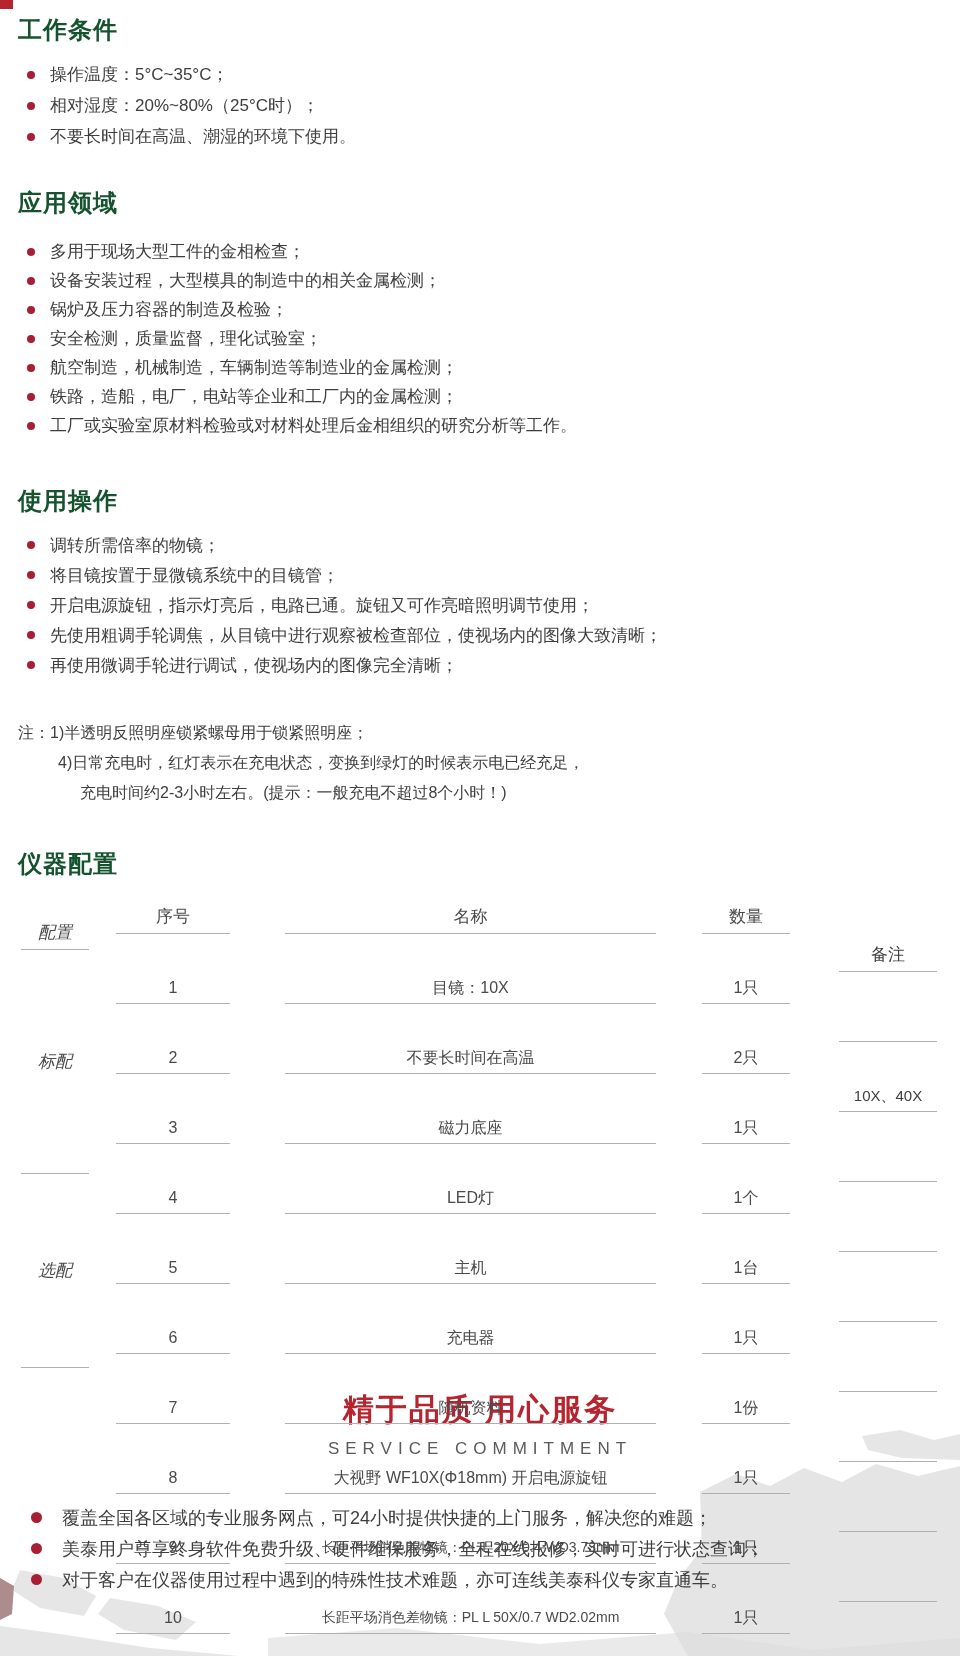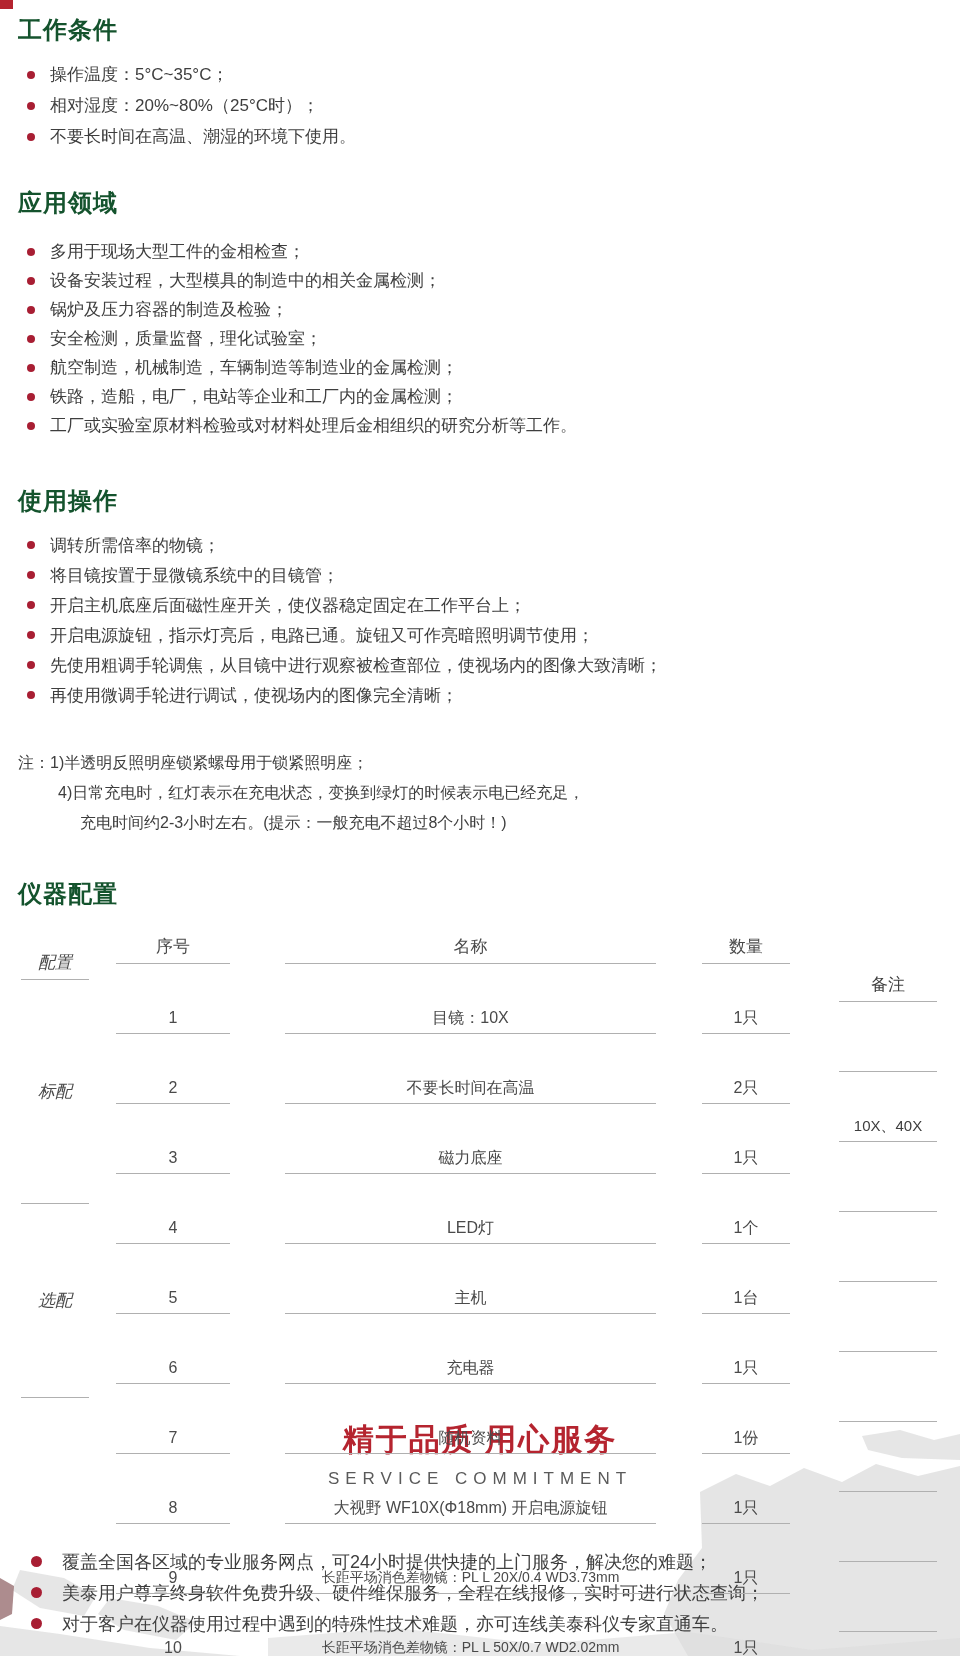--- a/index.html
+++ b/index.html
@@ -48,21 +48,21 @@
   .trow > .qty { margin-left:46px; width:88px; }
   .trow > .note, .note-stack { margin-left:49px; width:98px; }
   .cell.note { font-size:15px; }
   .thead .cell { height:34px; line-height:33px; font-size:17px; }
   .name.small { font-size:14px; }
 
   .slogan { margin-top:40px; text-align:center; font-size:31px; line-height:36px; font-weight:bold;
             color:#b5242f; letter-spacing:2px; }
   .subtitle { margin-top:11px; text-align:center; font-size:17px; line-height:20px; color:#5a5a5a; letter-spacing:6px; }
 
-  .list-bottom { margin-top:57px; padding-left:31px; }
+  .list-bottom { margin-top:43px; padding-left:31px; }
   .list-bottom .brow { height:31px; }
   .list-bottom .dot { width:11px; height:11px; margin-right:20px; }
   .list-bottom .btext { font-size:18px; }
 </style>
 </head>
 <body>
 
 <div class="corner-accent"></div>
 
 <svg class="map" width="960" height="226" viewBox="0 0 960 226" aria-hidden="true">
@@ -143,24 +143,20 @@
       <div class="brow">
         <span class="dot"></span>
         <span class="btext">调转所需倍率的物镜；</span>
       </div>
 
       <div class="brow">
         <span class="dot"></span>
         <span class="btext">将目镜按置于显微镜系统中的目镜管；</span>
       </div>
 
-      <div class="brow">
-        <span class="dot"></span>
-        <span class="btext">开启主机底座后面磁性座开关，使仪器稳定固定在工作平台上；</span>
-      </div>
 
       <div class="brow">
         <span class="dot"></span>
         <span class="btext">开启电源旋钮，指示灯亮后，电路已通。旋钮又可作亮暗照明调节使用；</span>
       </div>
 
       <div class="brow">
         <span class="dot"></span>
         <span class="btext">先使用粗调手轮调焦，从目镜中进行观察被检查部位，使视场内的图像大致清晰；</span>
       </div>

